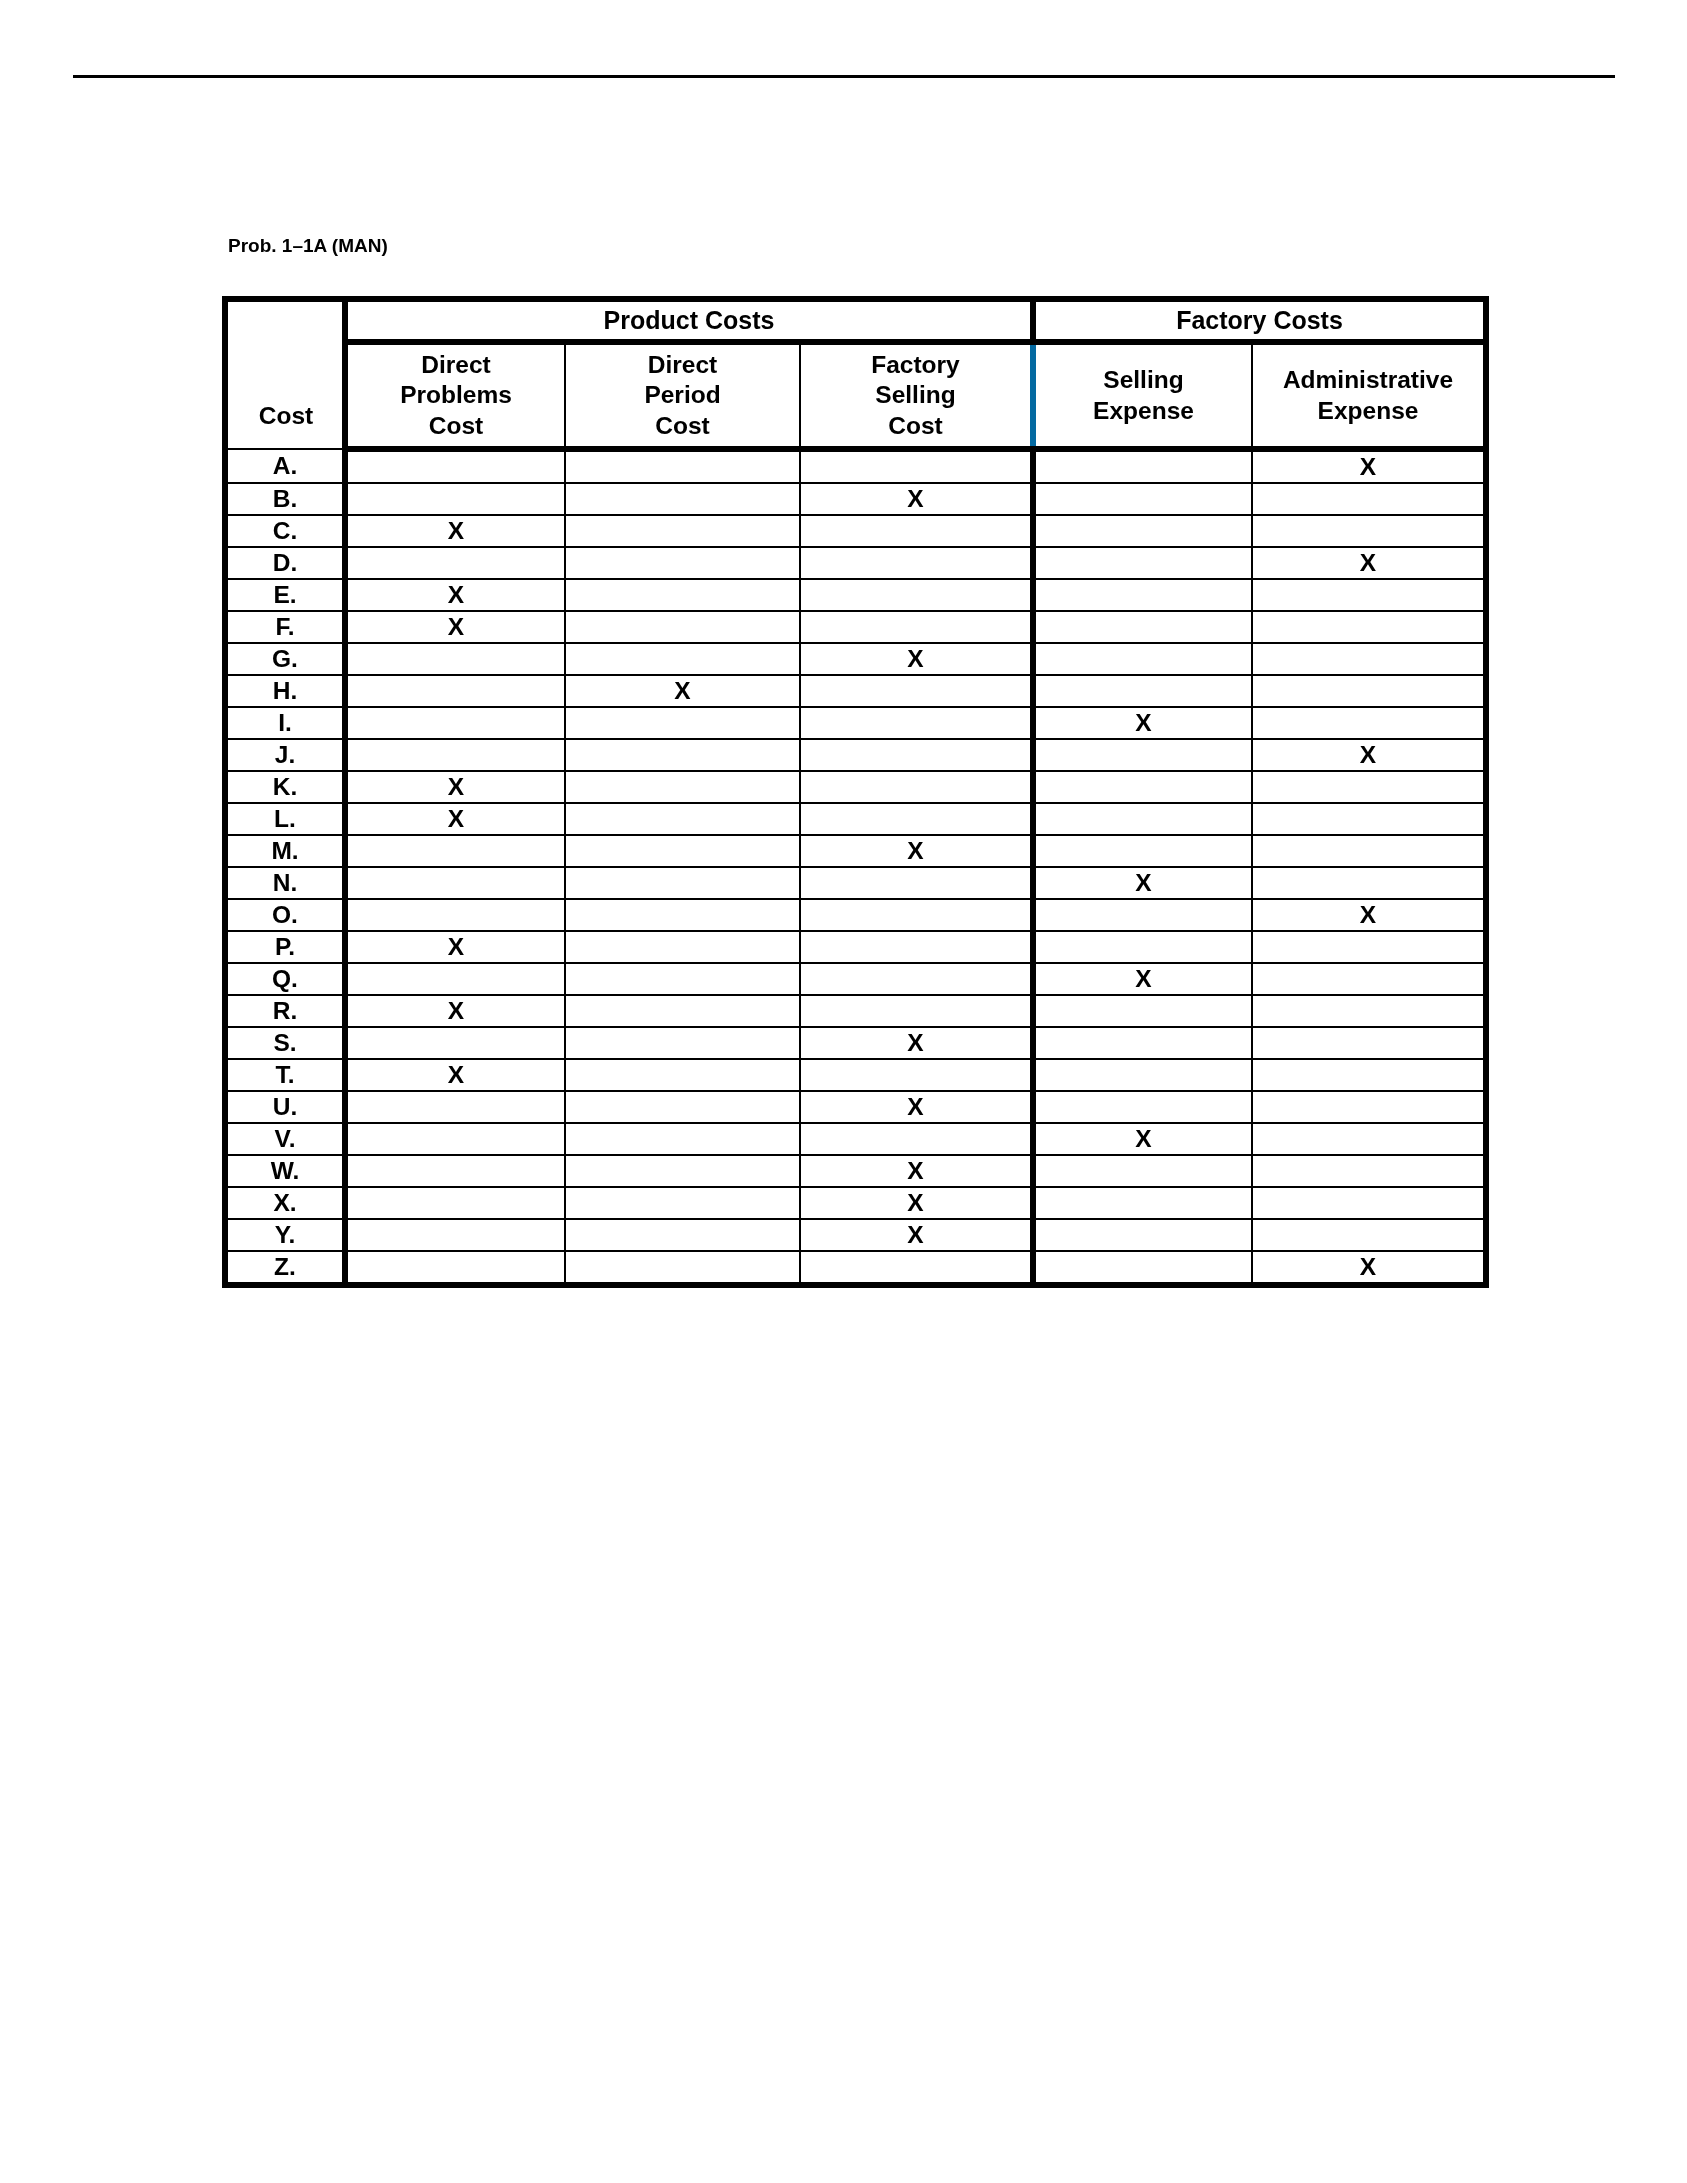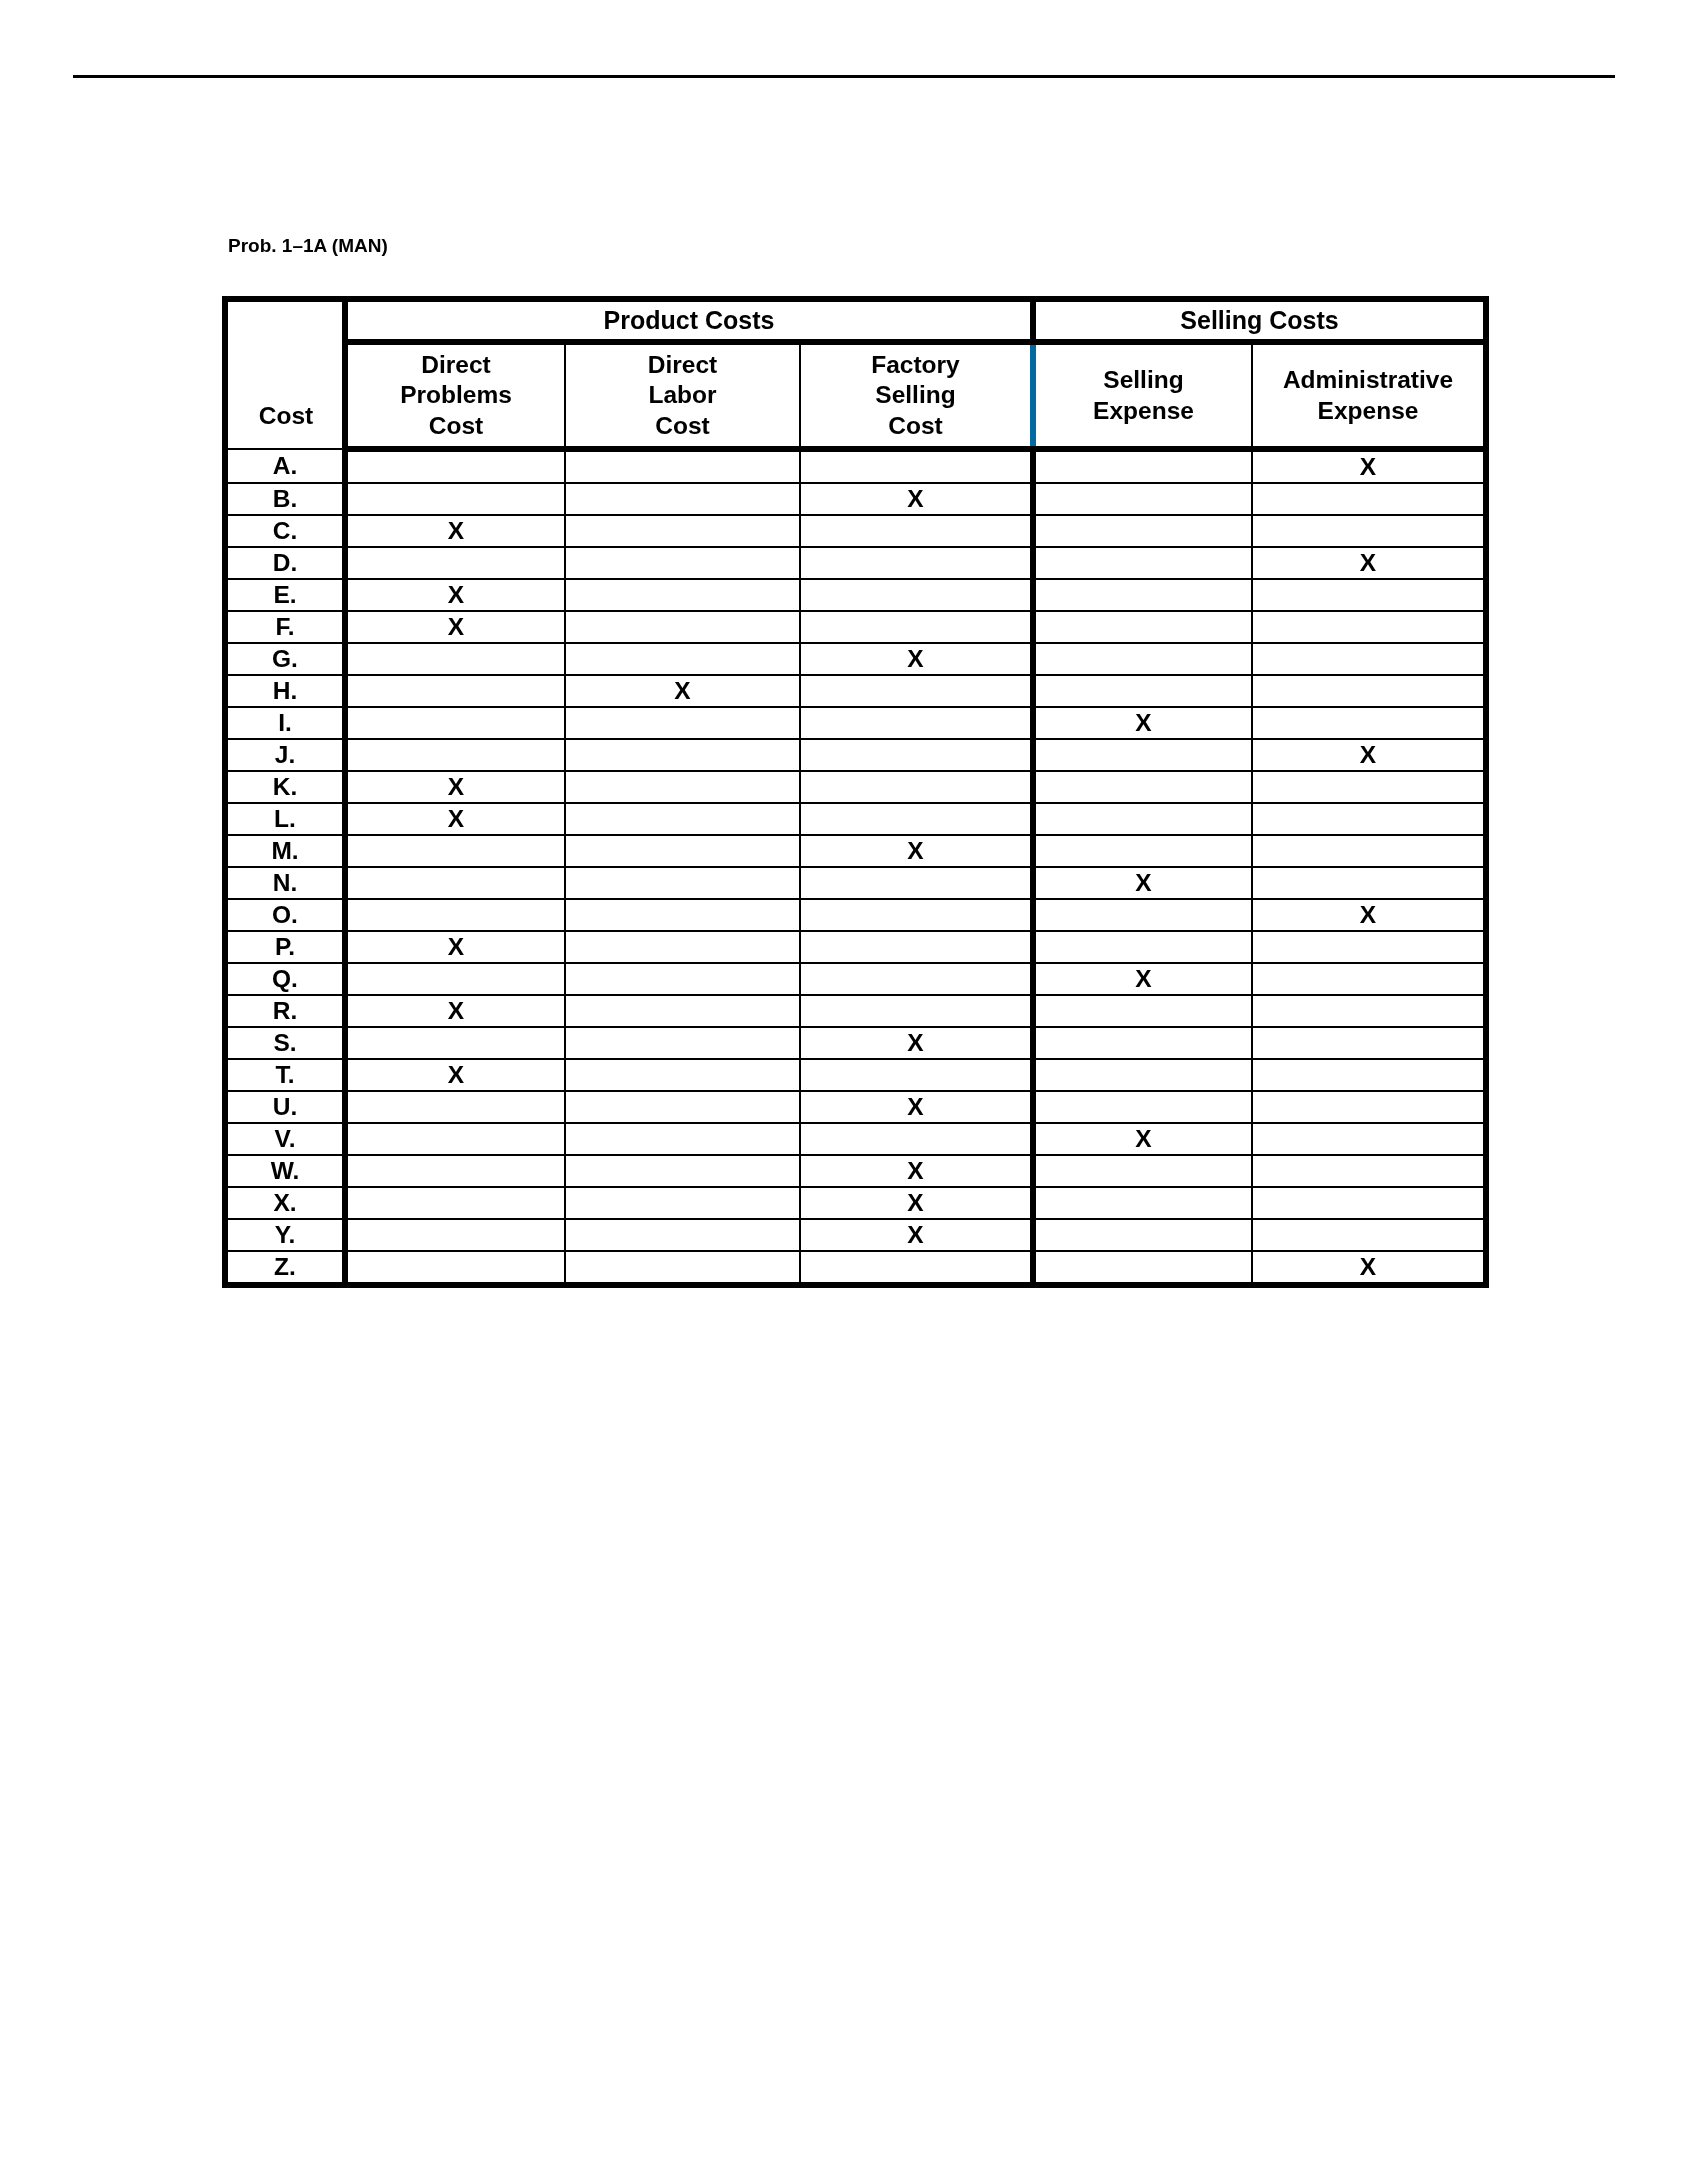--- a/index.html
+++ b/index.html
@@ -154,31 +154,31 @@
       <col class="c-dm">
       <col class="c-dl">
       <col class="c-foh">
       <col class="c-sell">
       <col class="c-adm">
     </colgroup>
     <thead>
       <tr class="group-row">
         <th class="cost-corner" rowspan="2"></th>
         <th class="product-group" colspan="3">Product Costs</th>
-        <th colspan="2">Selling Costs</th>
+        <th colspan="2">Factory Costs</th>
       </tr>
       <tr class="sub-row">
         <th>
           <span class="hdr-line">Direct</span>
           <span class="hdr-line">Problems</span>
           <span class="hdr-line">Cost</span>
         </th>
         <th>
           <span class="hdr-line">Direct</span>
-          <span class="hdr-line">Labor</span>
+          <span class="hdr-line">Period</span>
           <span class="hdr-line">Cost</span>
         </th>
         <th class="foh-col">
           <span class="hdr-line">Factory</span>
           <span class="hdr-line">Selling</span>
           <span class="hdr-line">Cost</span>
         </th>
         <th>
           <span class="hdr-line">Selling</span>
           <span class="hdr-line">Expense</span>

